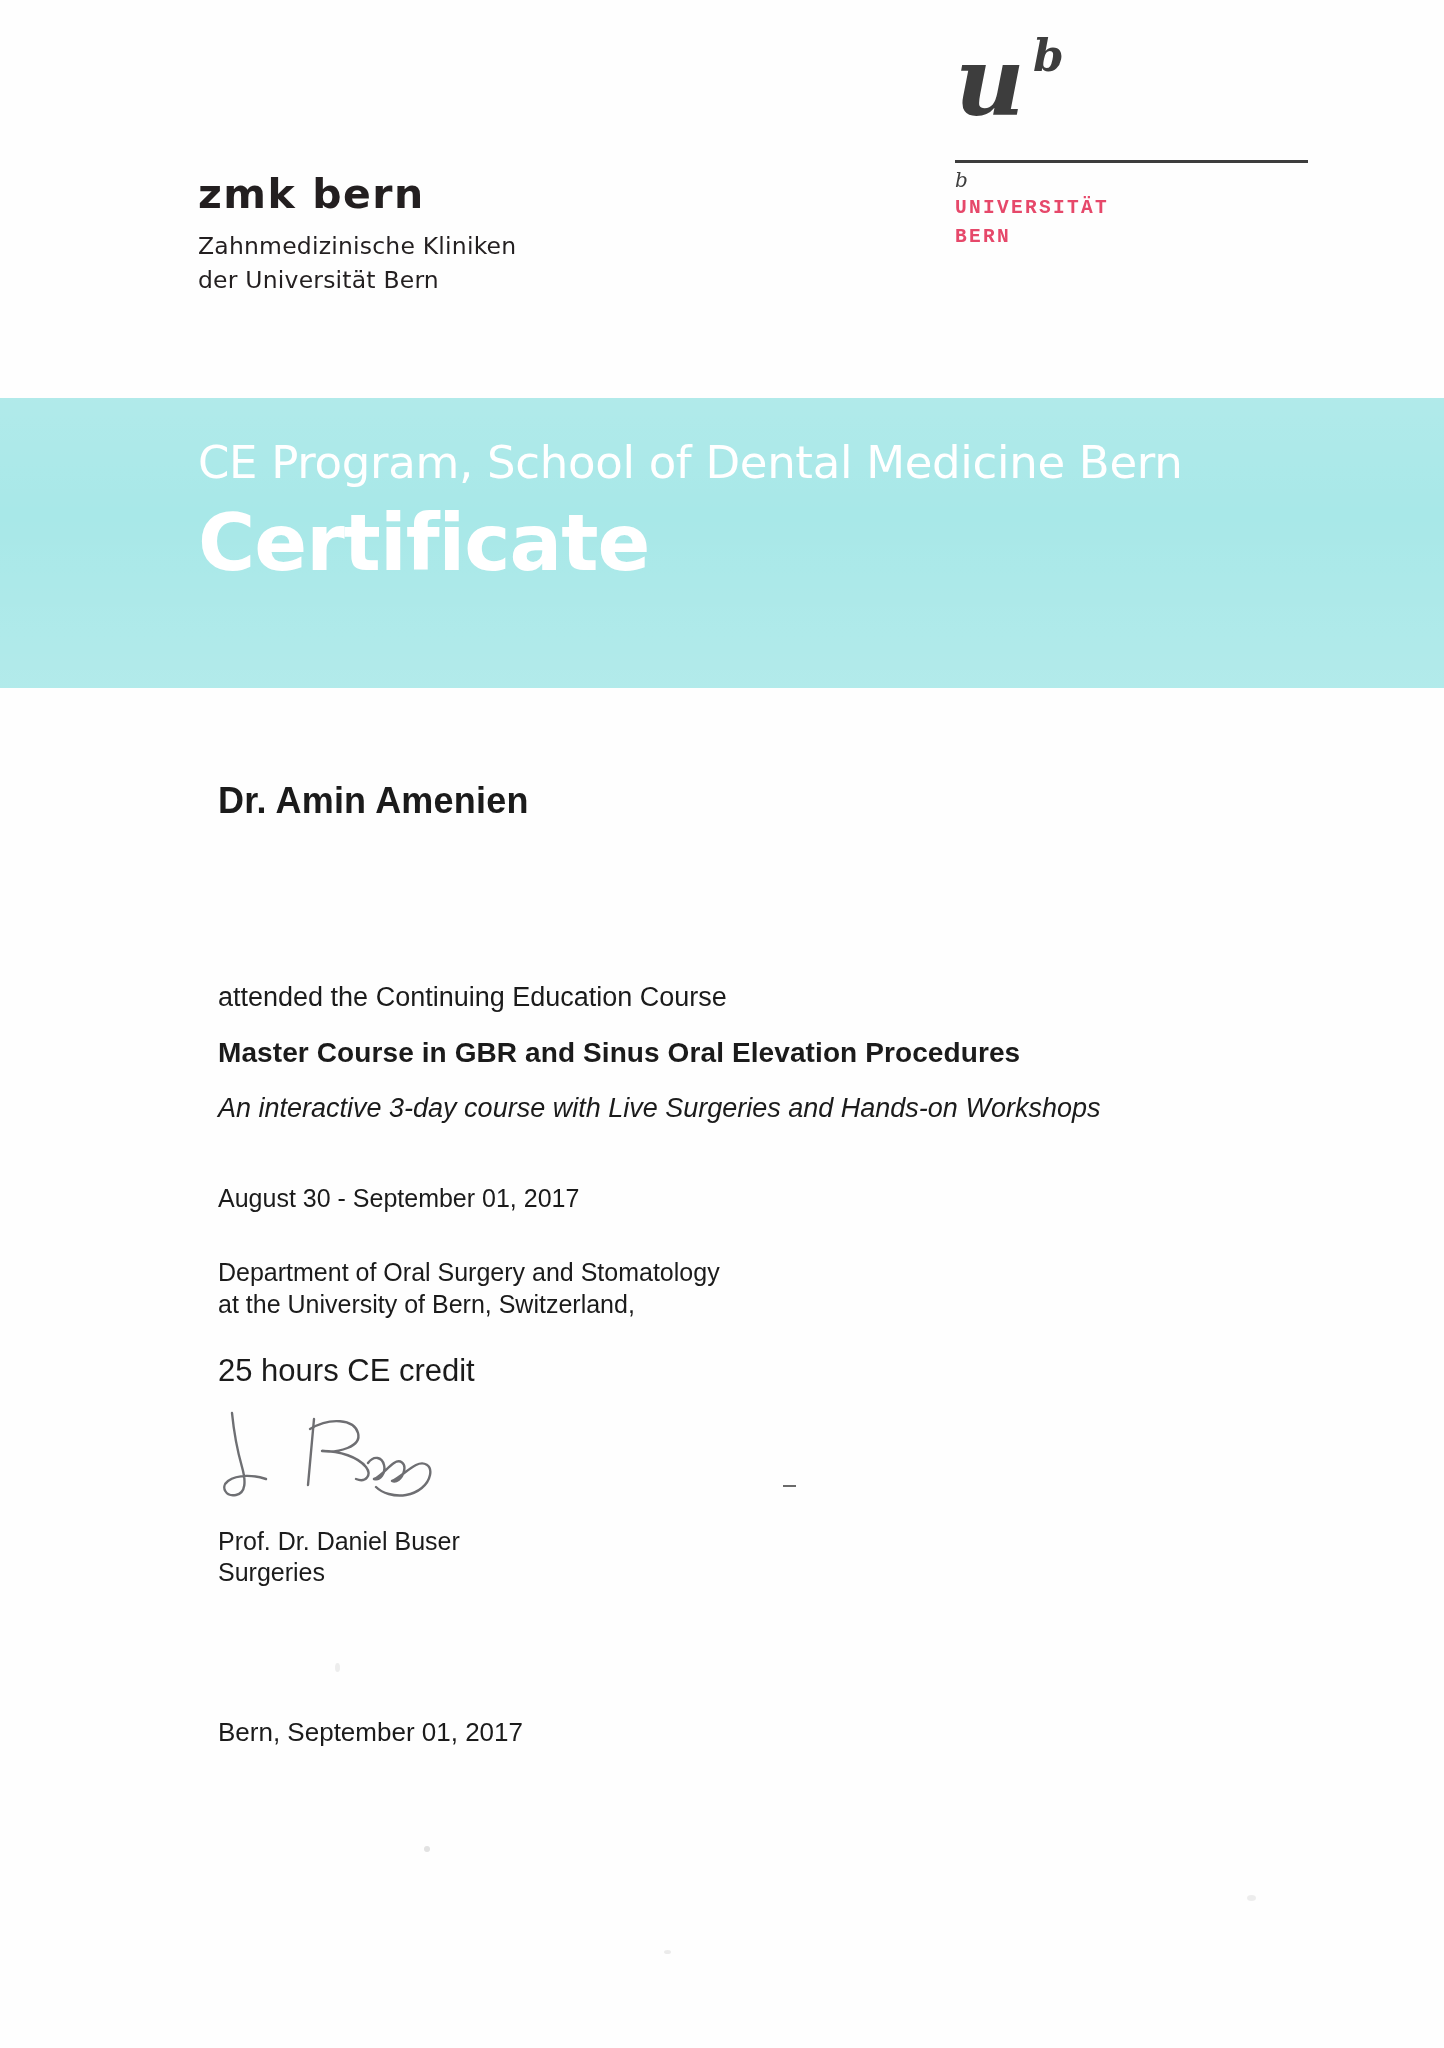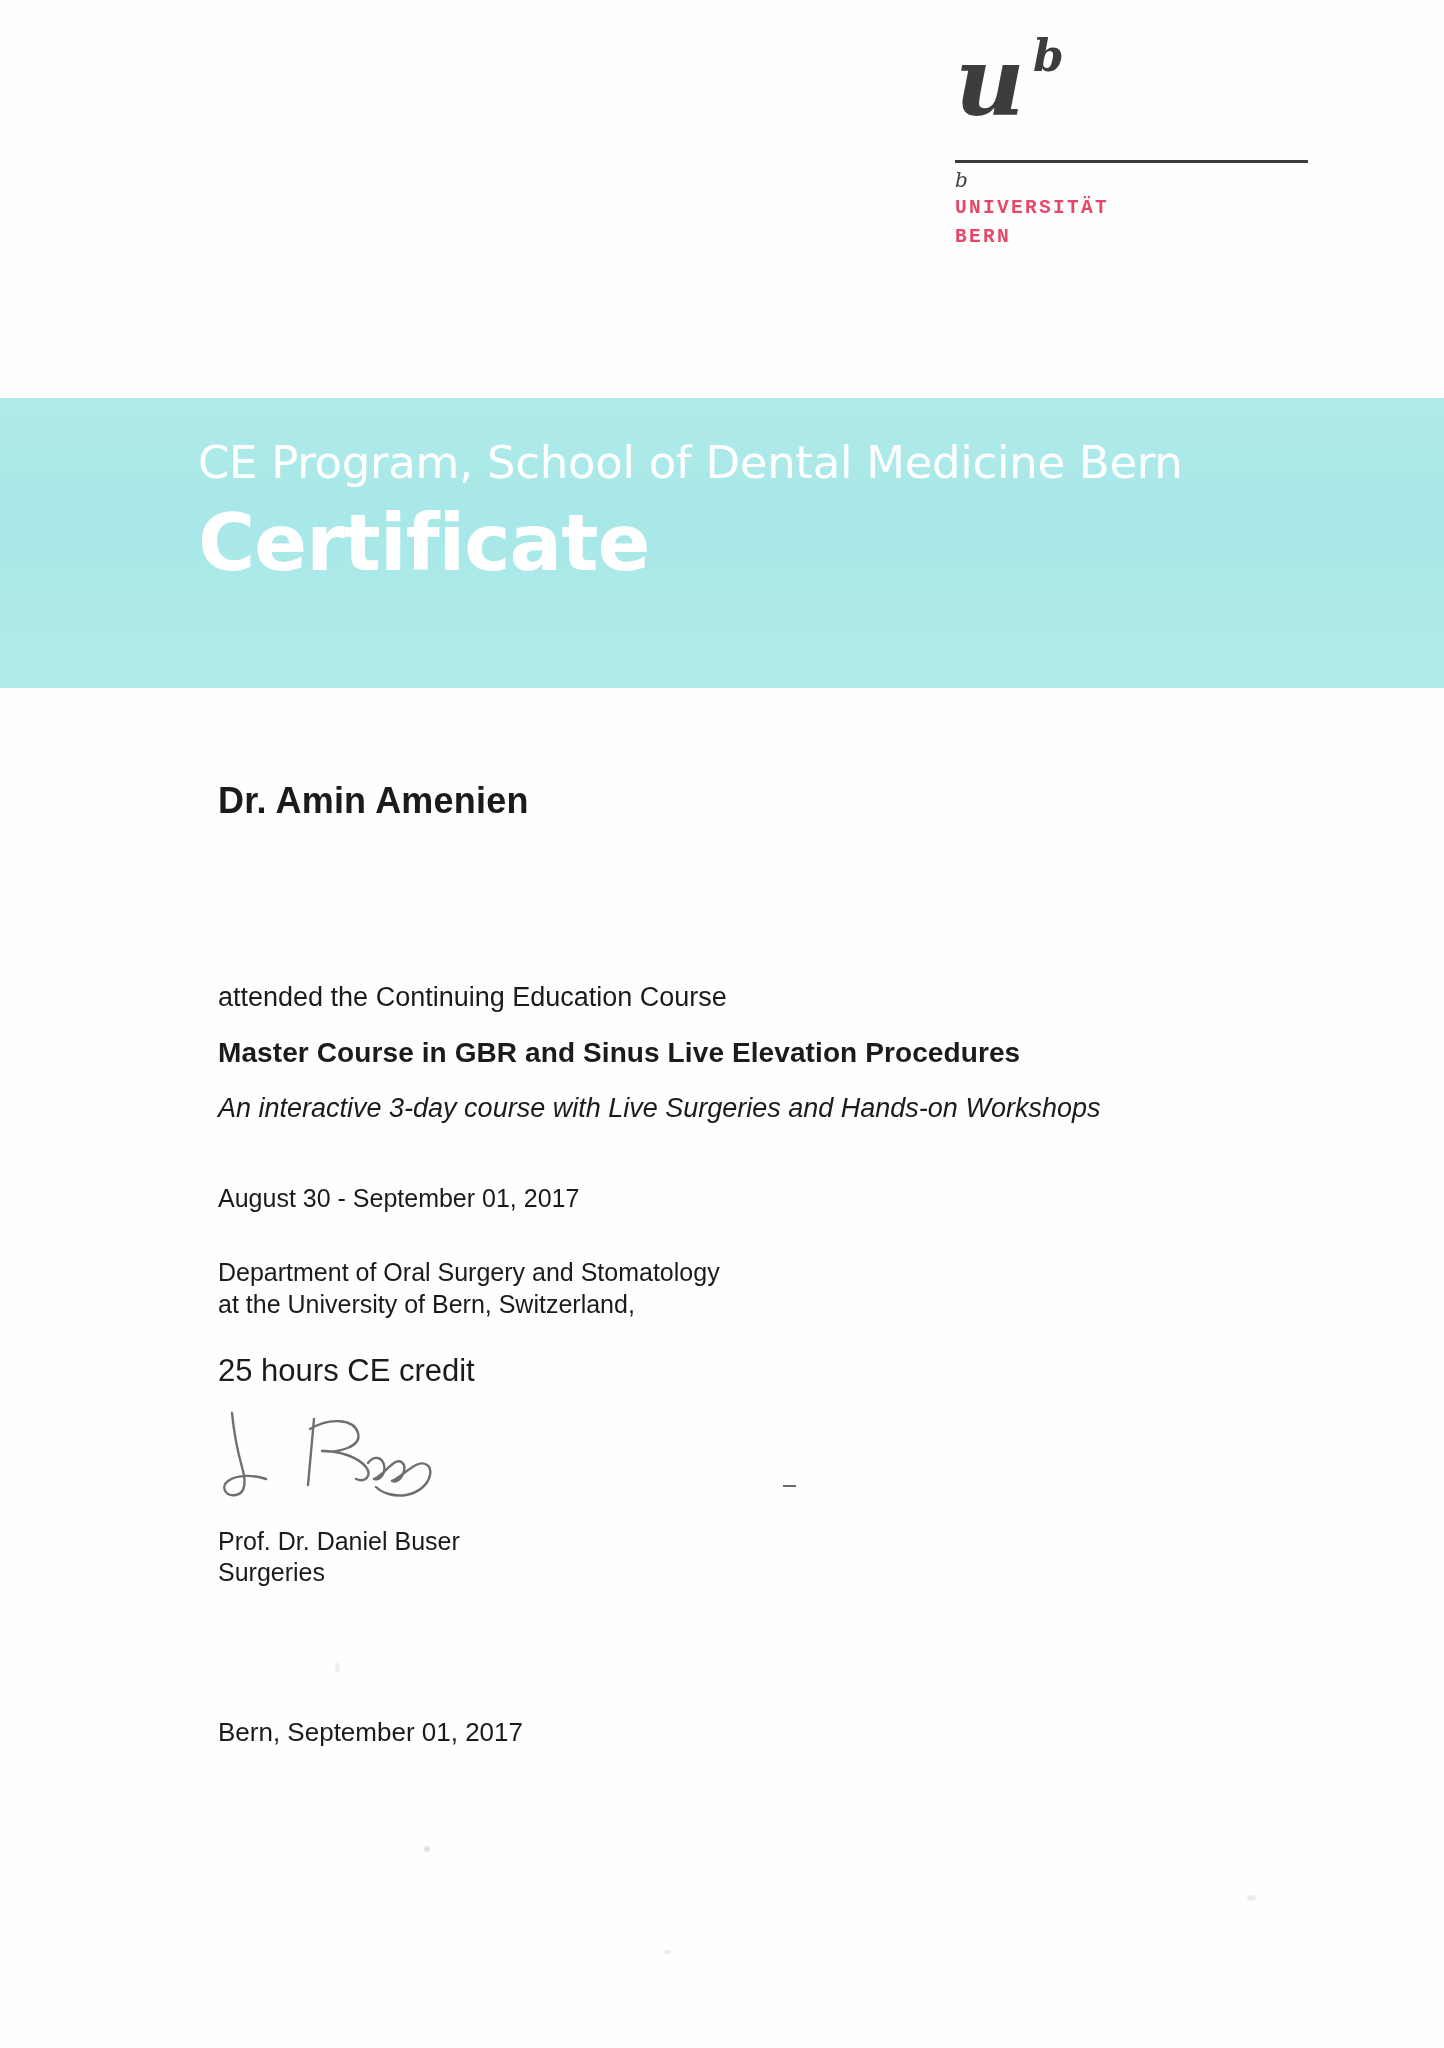--- a/index.html
+++ b/index.html
@@ -256,20 +256,27 @@
   .speck-c { left: 664px; top: 1950px; width: 7px; height: 4px; opacity: 0.4; }
   .speck-d { left: 1247px; top: 1895px; width: 9px; height: 6px; opacity: 0.35; }
 </style>
 </head>
 <body>
 
 <div class="page">
 
   <div class="header">
 
+    <div class="zmk-block">
+      <div class="zmk-title">zmk bern</div>
+      <div class="zmk-sub">
+        <div>Zahnmedizinische Kliniken</div>
+        <div>der Universität Bern</div>
+      </div>
+    </div>
 
     <div class="ub-block">
       <div class="ub-logo">
         <span class="ub-u">u</span>
         <span class="ub-b-sup">b</span>
       </div>
       <div class="ub-rule"></div>
       <div class="ub-b-small">b</div>
       <div class="ub-name">
         <div>UNIVERSITÄT</div>
@@ -283,21 +290,21 @@
     <div class="banner-line1">CE Program, School of Dental Medicine Bern</div>
     <div class="banner-line2">Certificate</div>
   </div>
 
   <div class="body">
 
     <div class="recipient">Dr. Amin Amenien</div>
 
     <div class="attended">attended the Continuing Education Course</div>
 
-    <div class="course-title">Master Course in GBR and Sinus Live Elevation Procedures</div>
+    <div class="course-title">Master Course in GBR and Sinus Oral Elevation Procedures</div>
 
     <div class="course-sub">An interactive 3-day  course with Live Surgeries and Hands-on Workshops</div>
 
     <div class="dates">August 30 - September 01, 2017</div>
 
     <div class="venue">
       <div>Department of Oral Surgery and Stomatology</div>
       <div>at the University of Bern, Switzerland,</div>
     </div>
 

